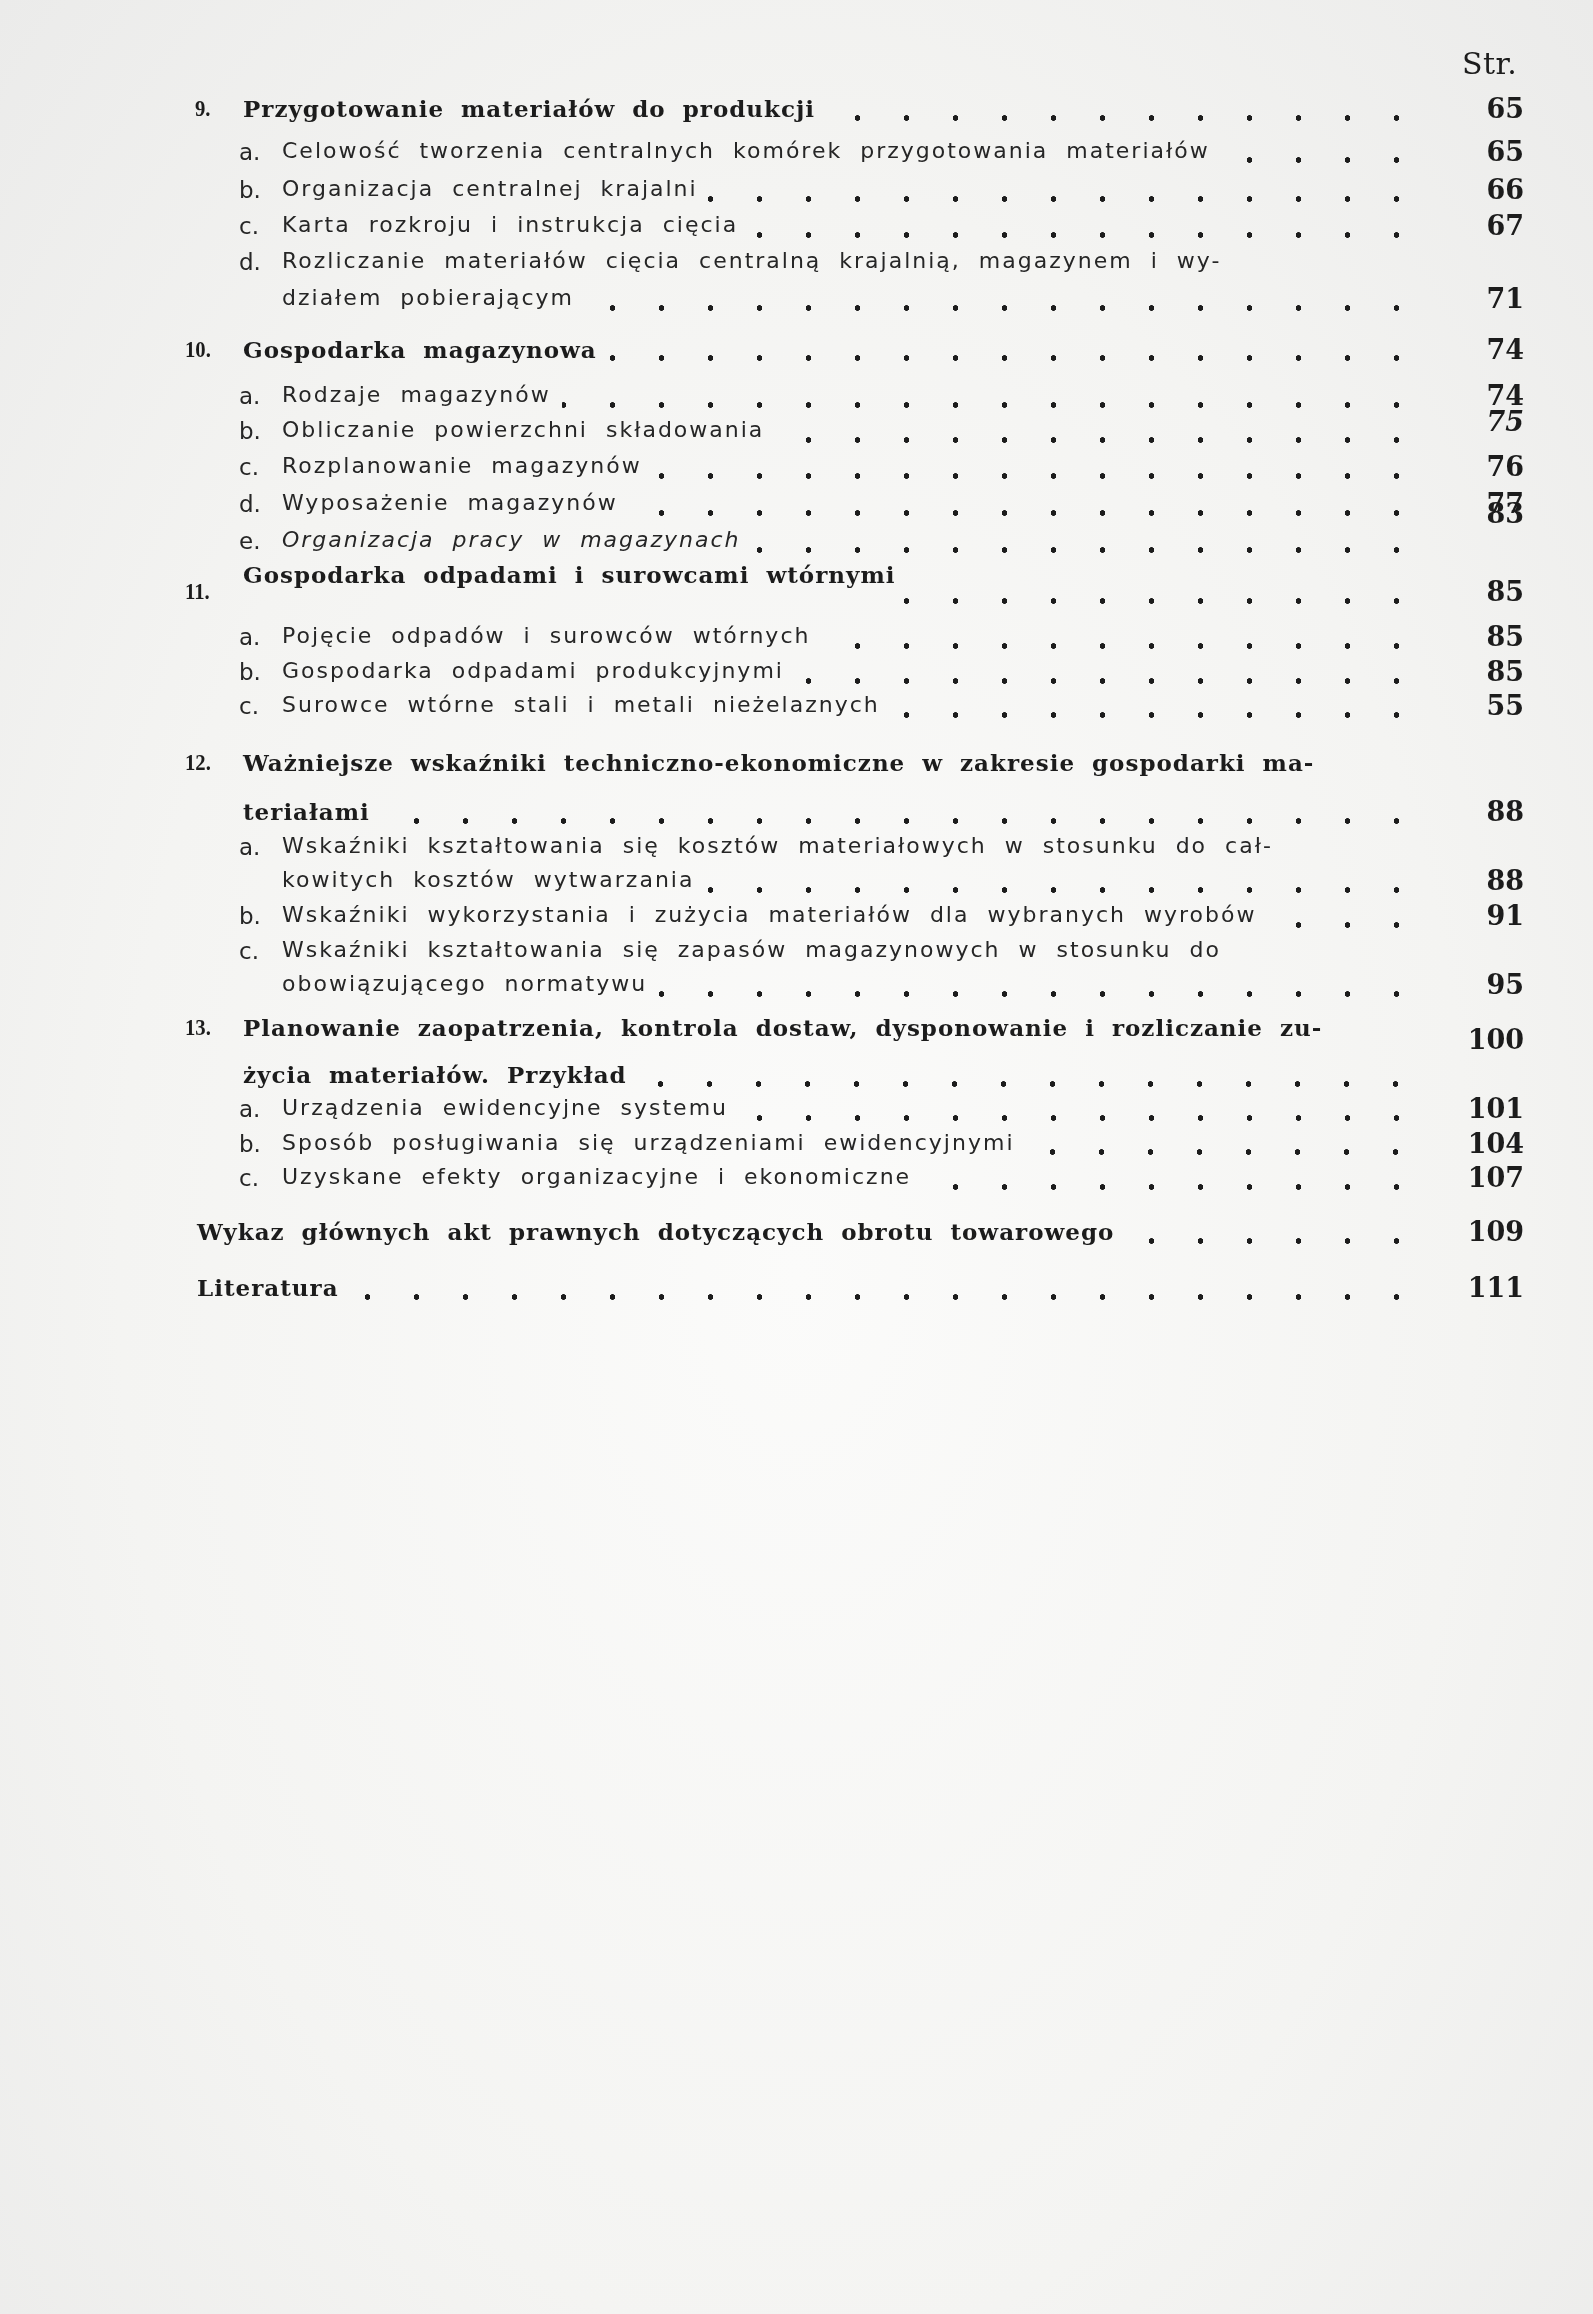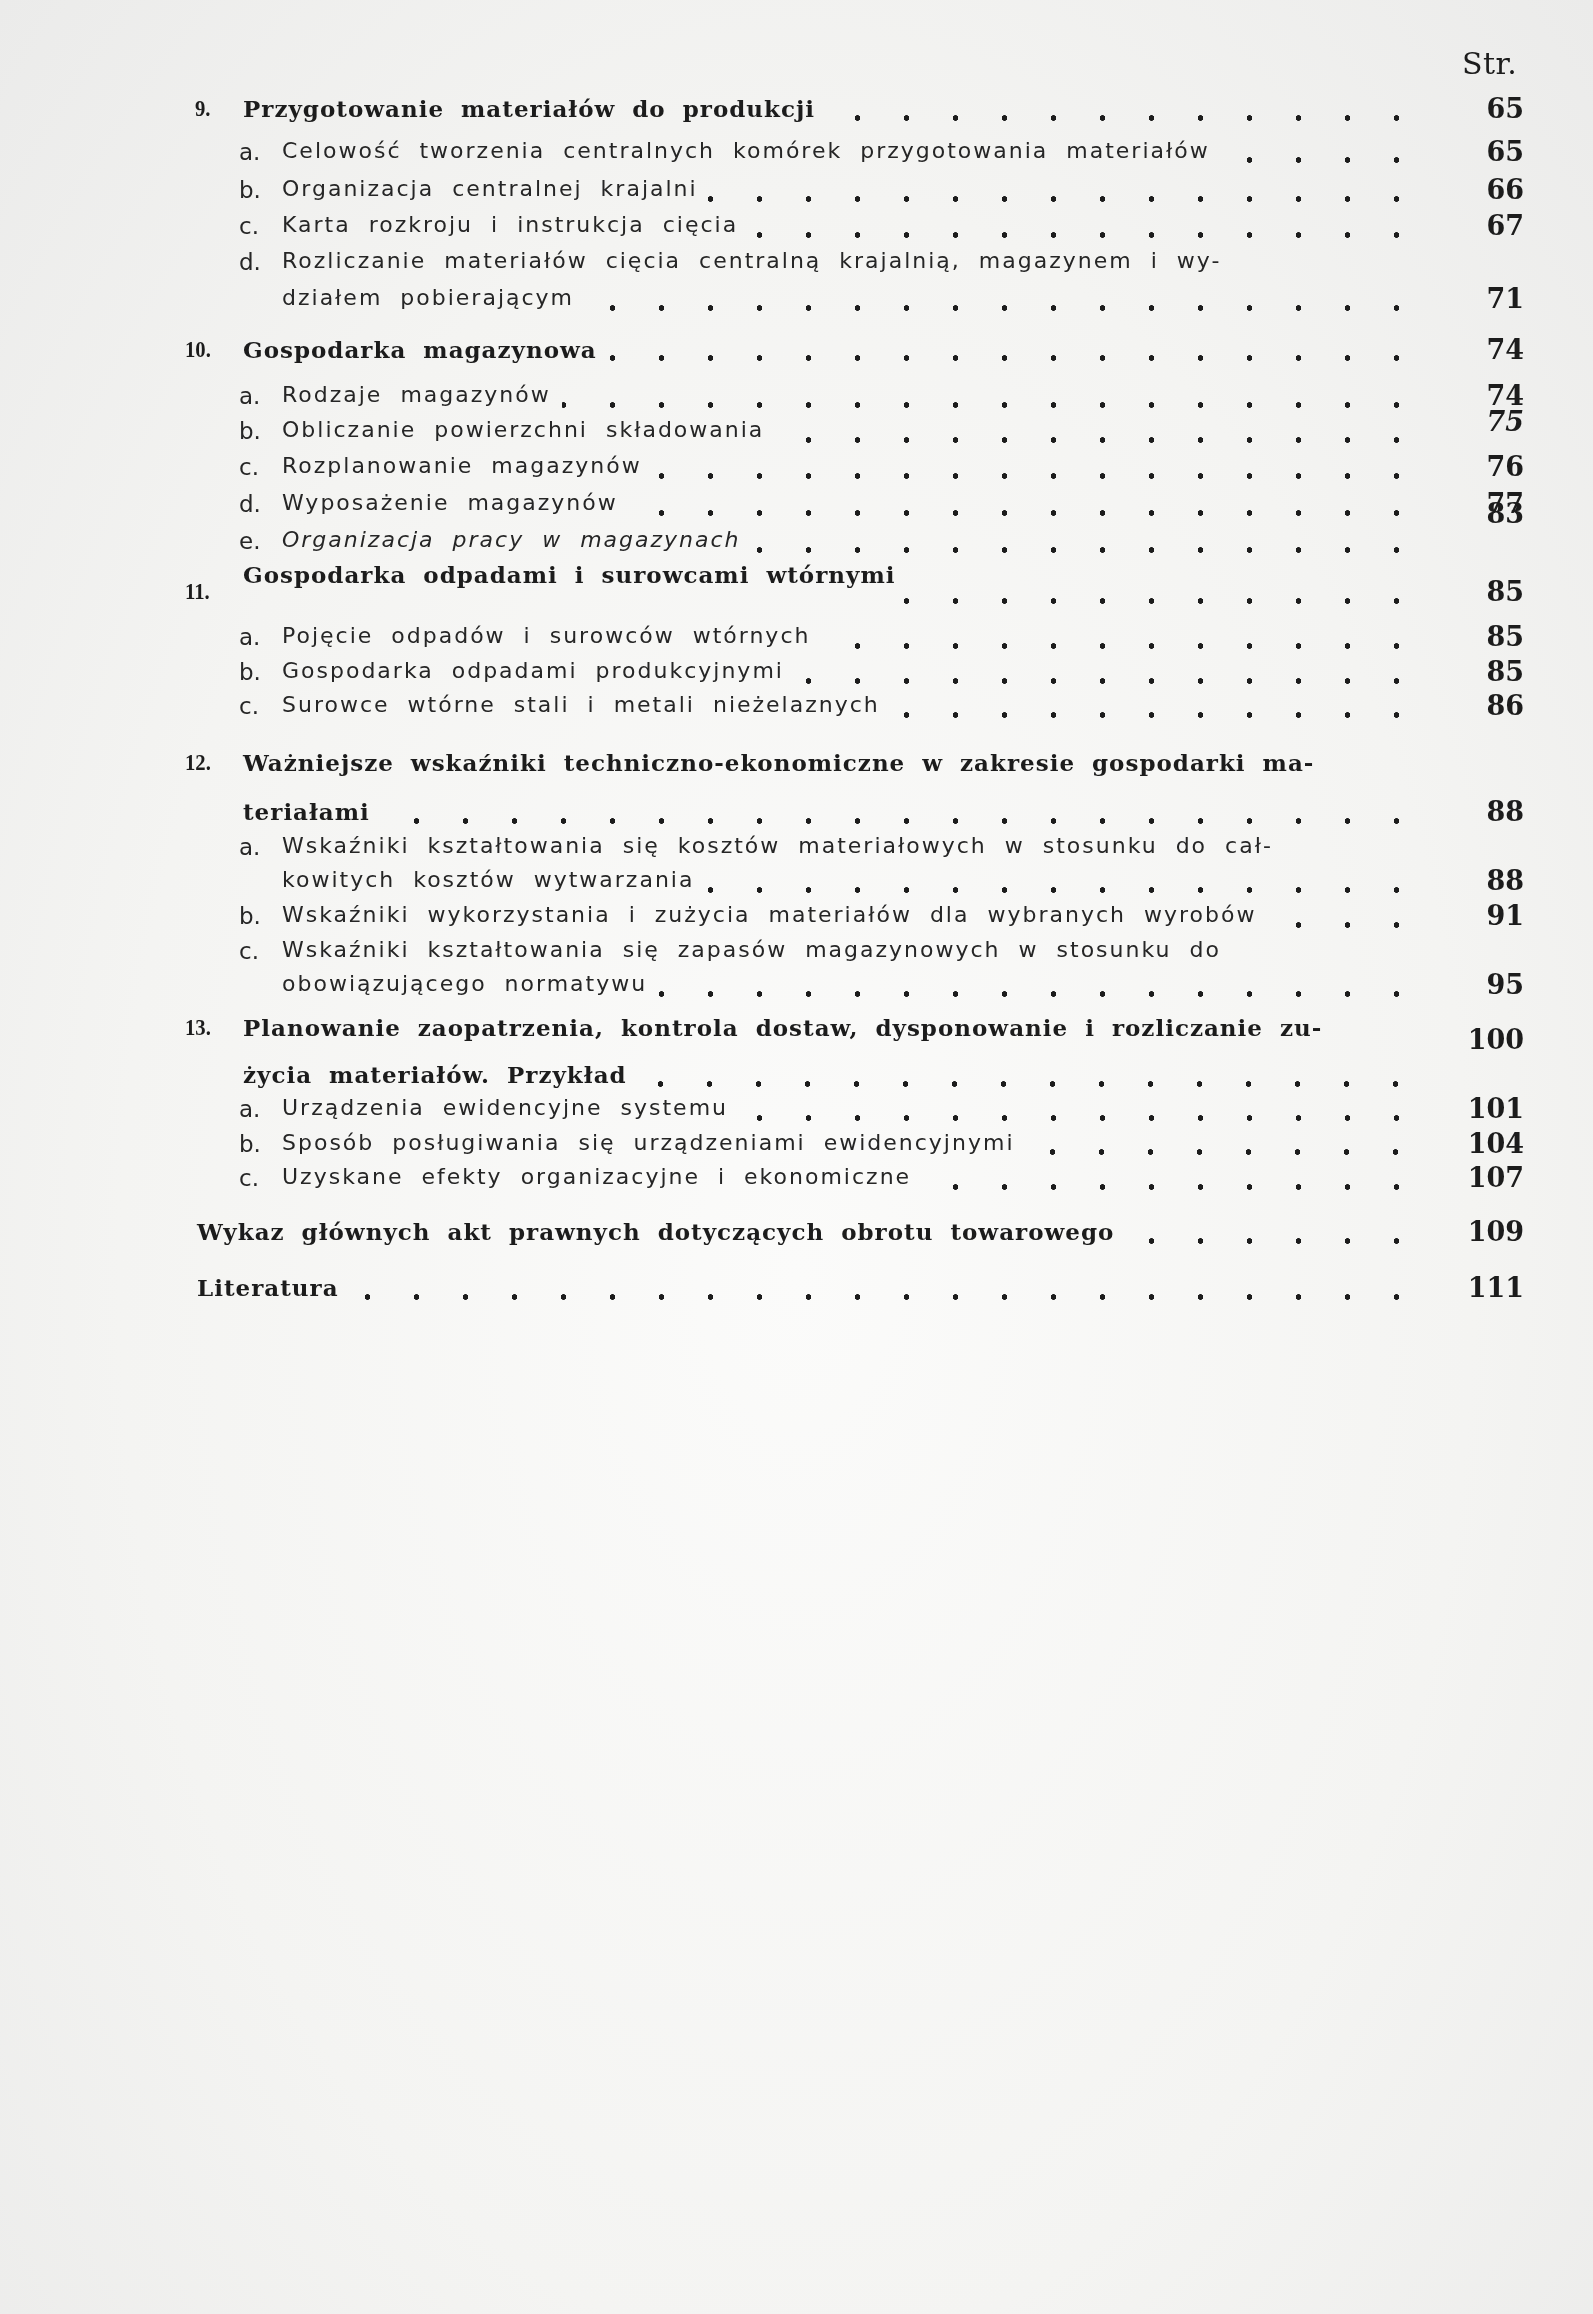--- a/index.html
+++ b/index.html
@@ -127,21 +127,21 @@
       <div>
         <span class="letter" style="left: 212px; top: 659px;">b.</span>
         <span class="title plain" style="left: 255px; top: 658px;">Gospodarka odpadami produkcyjnymi</span>
         <span class="dots" style="left: 766px; width: 628px; top: 676px;"></span>
         <span class="page-num" style="top: 656px;">85</span>
       </div>
       <div>
         <span class="letter" style="left: 212px; top: 693px;">c.</span>
         <span class="title plain" style="left: 255px; top: 692px;">Surowce wtórne stali i metali nieżelaznych</span>
         <span class="dots" style="left: 861px; width: 533px; top: 710px;"></span>
-        <span class="page-num" style="top: 690px;">86</span>
+        <span class="page-num" style="top: 690px;">55</span>
       </div>
       <div>
         <span class="num" style="left: 158px; top: 750px;">12.</span>
         <span class="title chap" style="left: 216px; top: 749px;">Ważniejsze wskaźniki techniczno-ekonomiczne w zakresie gospodarki ma-</span>
         <span class="title chap" style="left: 216px; top: 798px;">teriałami</span>
         <span class="dots" style="left: 355px; width: 1039px; top: 816px;"></span>
         <span class="page-num" style="top: 796px;">88</span>
       </div>
       <div>
         <span class="letter" style="left: 212px; top: 834px;">a.</span>

